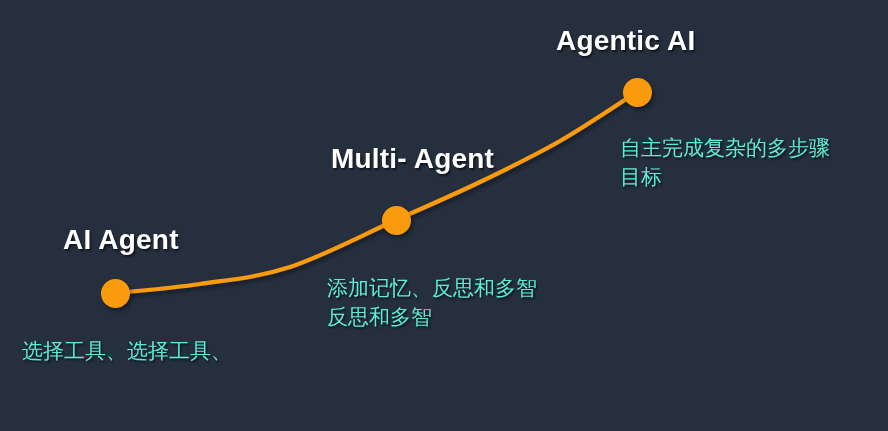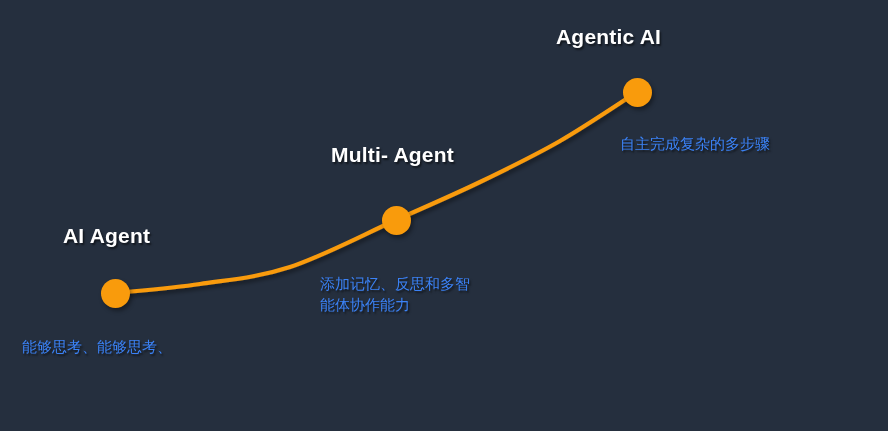--- a/index.html
+++ b/index.html
@@ -29,49 +29,49 @@
     width: 29px;
     height: 29px;
     border-radius: 50%;
     background: #f99b0c;
     box-shadow: 2px 3px 4px rgba(0,0,0,0.38);
     z-index: 3;
   }
   .stage-title {
     position: absolute;
     color: #ffffff;
-    font-size: 21px;
+    font-size: 28px;
     font-weight: bold;
     letter-spacing: 0.2px;
     white-space: nowrap;
     text-shadow: 1.5px 1.5px 2px rgba(0,0,0,0.55);
     z-index: 4;
   }
   .stage-desc {
     position: absolute;
-    color: #3b82f6;
-    font-size: 15px;
+    color: #5eead4;
+    font-size: 21px;
     font-weight: normal;
     line-height: 1.38;
     text-shadow: 1.5px 1.5px 2px rgba(0,0,0,0.55);
     z-index: 4;
   }
   .stage-desc div { white-space: nowrap; }
 
   
   #dot-1 { left: 100px; top: 277px; }
   #dot-2 { left: 382px; top: 206px; }
   #dot-3 { left: 622px; top: 78px; }
 
   #title-1 { left: 63px;  top: 224px; text-align: center; }
   #title-2 { left: 331px; top: 143px; }
   #title-3 { left: 556px; top: 25px;  }
 
   #desc-1 { left: 22px;  top: 337px; }
-  #desc-2 { left: 320px; top: 274px; }
+  #desc-2 { left: 327px; top: 274px; }
   #desc-3 { left: 620px; top: 134px; }
 </style>
 </head>
 <body>
 
 <div id="slide">
 
   <svg id="curve-svg" viewBox="0 0 888 431" preserveAspectRatio="none" aria-hidden="true">
     <defs>
       <filter id="curveShadow" x="-20%" y="-20%" width="150%" height="150%">
@@ -83,25 +83,26 @@
 
   <div class="node-dot" id="dot-1" style="left: 100.5px; top: 278.5px; background: rgb(249, 155, 12);"></div>
   <div class="node-dot" id="dot-2" style="left: 381.5px; top: 205.5px; background: rgb(249, 155, 12);"></div>
   <div class="node-dot" id="dot-3" style="left: 622.5px; top: 77.5px; background: rgb(249, 155, 12);"></div>
 
   <div class="stage-title" id="title-1">AI Agent</div>
   <div class="stage-title" id="title-2">Multi- Agent</div>
   <div class="stage-title" id="title-3">Agentic AI</div>
 
   <div class="stage-desc" id="desc-1">
-    <div>能够思考、能够思考、</div>
+    <div>选择工具、选择工具、</div>
   </div>
 
   <div class="stage-desc" id="desc-2">
     <div>添加记忆、反思和多智</div>
-    <div>能体协作能力</div>
+    <div>反思和多智</div>
   </div>
 
   <div class="stage-desc" id="desc-3">
     <div>自主完成复杂的多步骤</div>
+    <div>目标</div>
   </div>
 
 </div>
 
 </body></html>

